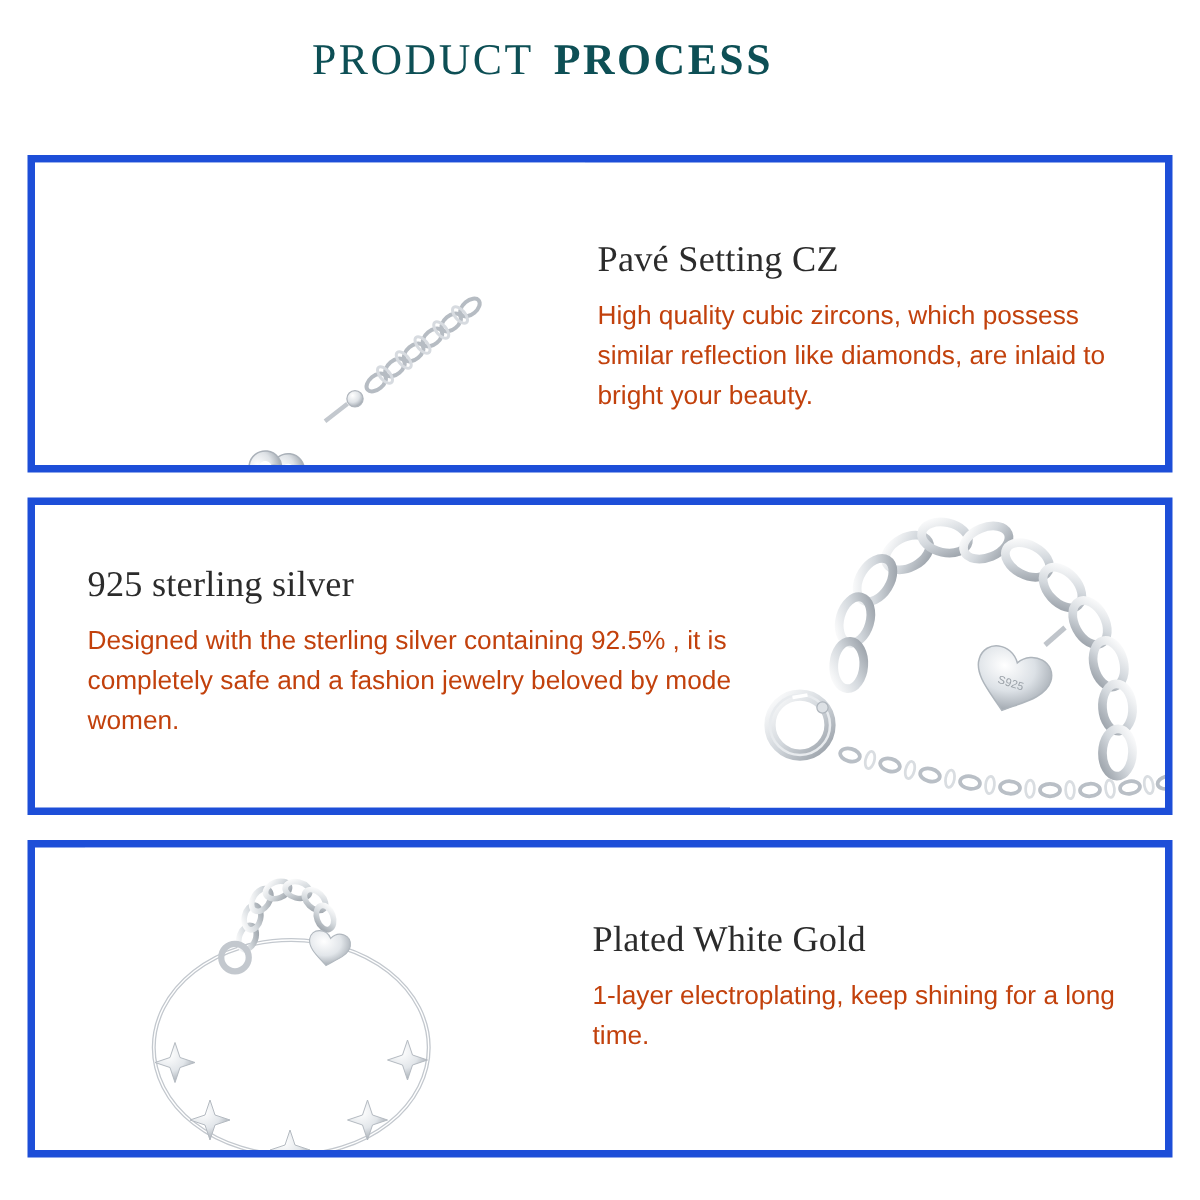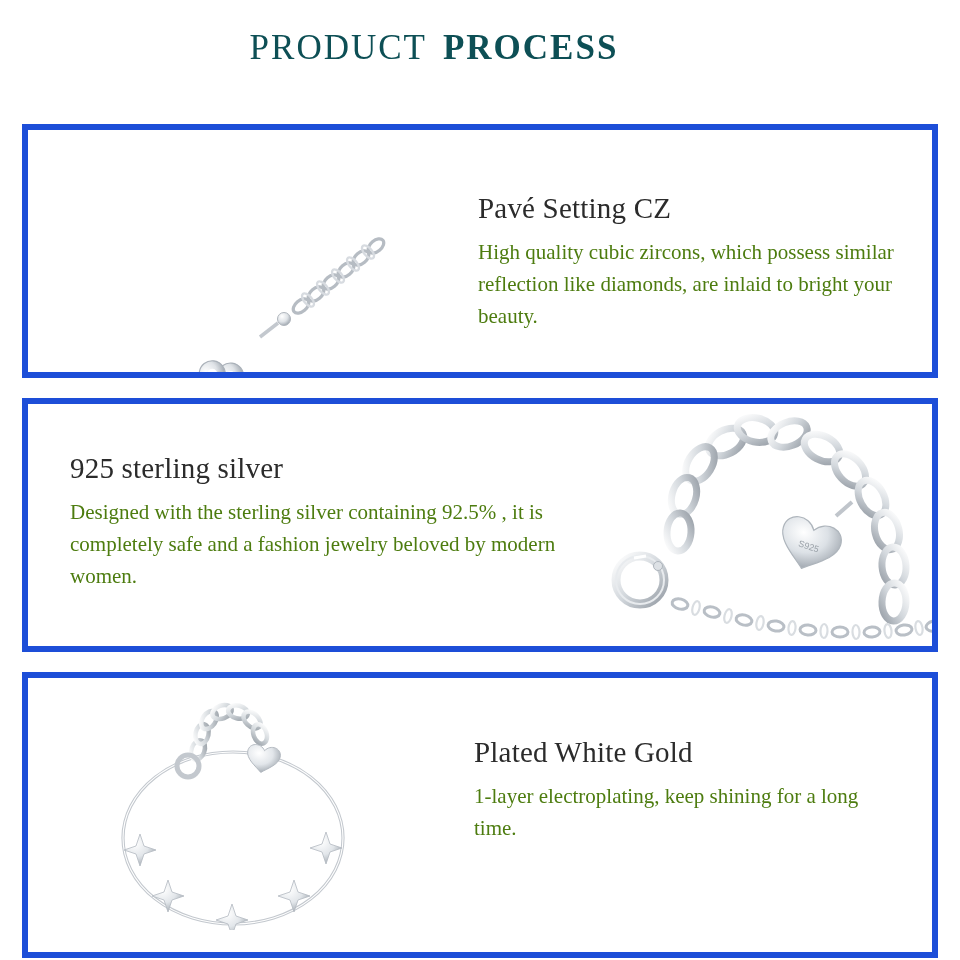--- a/index.html
+++ b/index.html
@@ -48,40 +48,40 @@
   
   .panel {
     position: absolute;
     background: #ffffff;
     border: 6px solid #1d4ed8;
     box-sizing: border-box;
     overflow: hidden;
   }
   .panel-1 { left: 22px;  top: 124px; width: 916px; height: 254px; }
   .panel-2 { left: 22px;  top: 398px; width: 916px; height: 254px; }
-  .panel-3 { left: 22px;  top: 672px; width: 916px; height: 286px; }
+  .panel-3 { left: 22px;  top: 672px; width: 916px; height: 254px; }
 
   
   .txt {
     position: absolute;
   }
   .txt h2 {
     margin: 0 0 12px 0;
     font-family: "Liberation Serif", serif;
     font-weight: 400;
     font-size: 29px;
     color: #2b2b2b;
     letter-spacing: 0.2px;
   }
   .txt p {
     margin: 0;
-    font-family: Liberation Serif, serif;
+    font-family: Liberation Sans, sans-serif;
     font-size: 21px;
     line-height: 1.52;
-    color: #4d7c0f;
+    color: #c2410c;
   }
   .txt-1 { left: 450px; top: 62px; width: 440px; }
   .txt-2 { left: 42px;  top: 48px; width: 540px; }
   .txt-3 { left: 446px; top: 58px; width: 430px; }
 
   
   .photo {
     position: absolute;
     overflow: hidden;
   }

